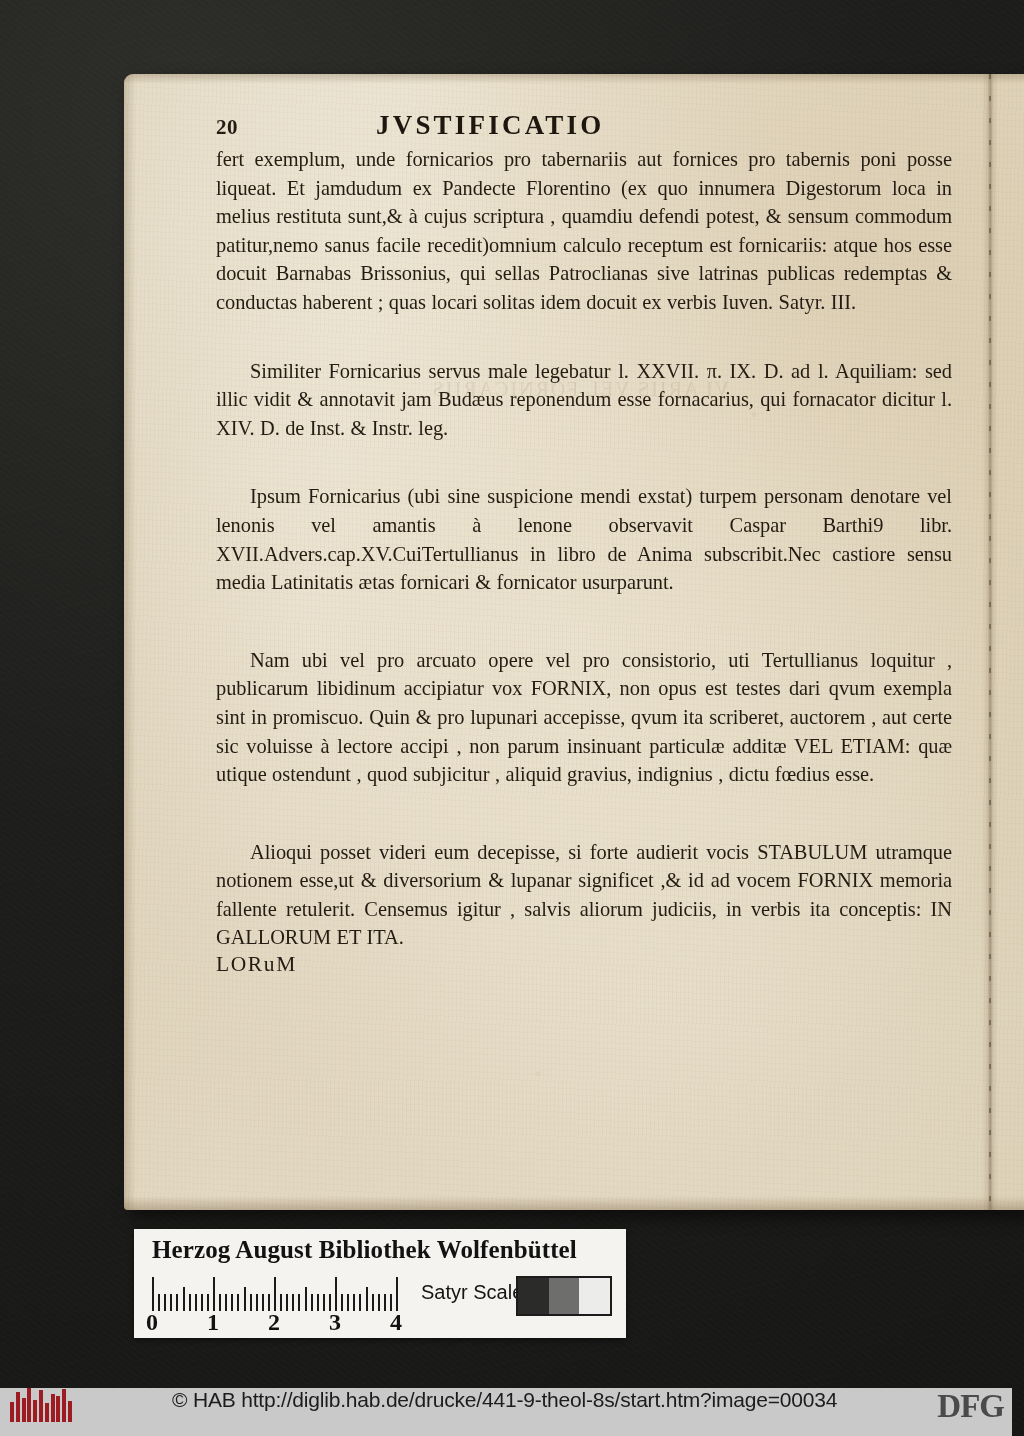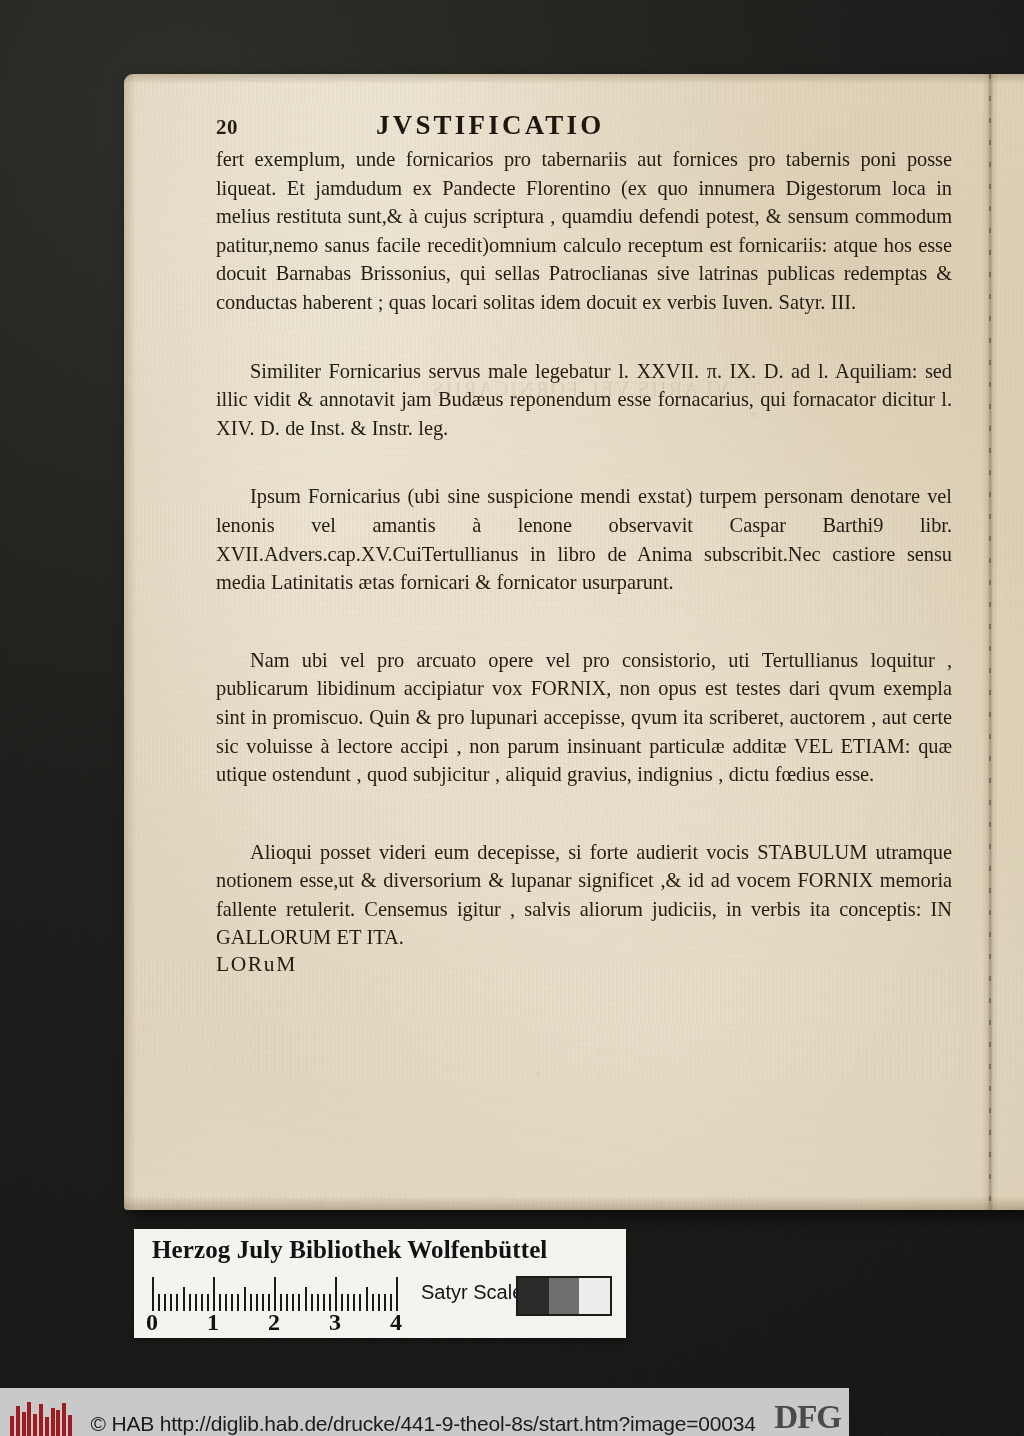--- a/index.html
+++ b/index.html
@@ -168,23 +168,23 @@
   #grayscale-swatch{
     position:absolute;left:382px;top:47px;
     width:92px;height:36px;
     border:2px solid #1b1b1b;
     display:flex;
   }
   .sw{flex:1;height:100%;}
 
   
   #footer-bar{
-    position:absolute;left:0;bottom:0;width:849px;height:48px;
+    position:absolute;left:0;bottom:0;width:1012px;height:48px;
     background:#c9c9c9;
-    display:flex;align-items:flex-end;
+    display:flex;align-items:flex-start;
   }
   #hab-logo{
     width:62px;height:34px;margin-left:10px;
     display:flex;align-items:flex-end;justify-content:space-between;
     flex:0 0 auto;
   }
   .bar{width:4px;background:#9d1c21;}
   #footer-text{
     flex:1;text-align:center;
     font-family:"Liberation Sans", sans-serif;
@@ -235,21 +235,21 @@
 
     <div class="spacer"></div>
 
     <p class="body indent">Alioqui posset videri eum decepisse,  si forte audierit vocis STABULUM  utramque notionem esse,ut &amp; diversorium &amp; lupanar significet ,&amp; id ad vocem FORNIX memoria fallente retulerit.   Censemus igitur , salvis aliorum judiciis, in verbis ita conceptis:  IN GALLORUM ET ITA.</p>
 
     <p class="catchword">LORuM</p>
   </div>
 </div>
 
 <div id="target-card">
-  <div id="target-title">Herzog July Bibliothek Wolfenbüttel</div>
+  <div id="target-title">Herzog August Bibliothek Wolfenbüttel</div>
 
   <div id="ruler">
       <div class="tick major" style="left: 0px;"></div>
       <div class="tick minor" style="left: 6.1px;"></div>
       <div class="tick minor" style="left: 12.2px;"></div>
       <div class="tick minor" style="left: 18.3px;"></div>
       <div class="tick minor" style="left: 24.4px;"></div>
       <div class="tick mid" style="left: 30.5px;"></div>
       <div class="tick minor" style="left: 36.6px;"></div>
       <div class="tick minor" style="left: 42.7px;"></div>

